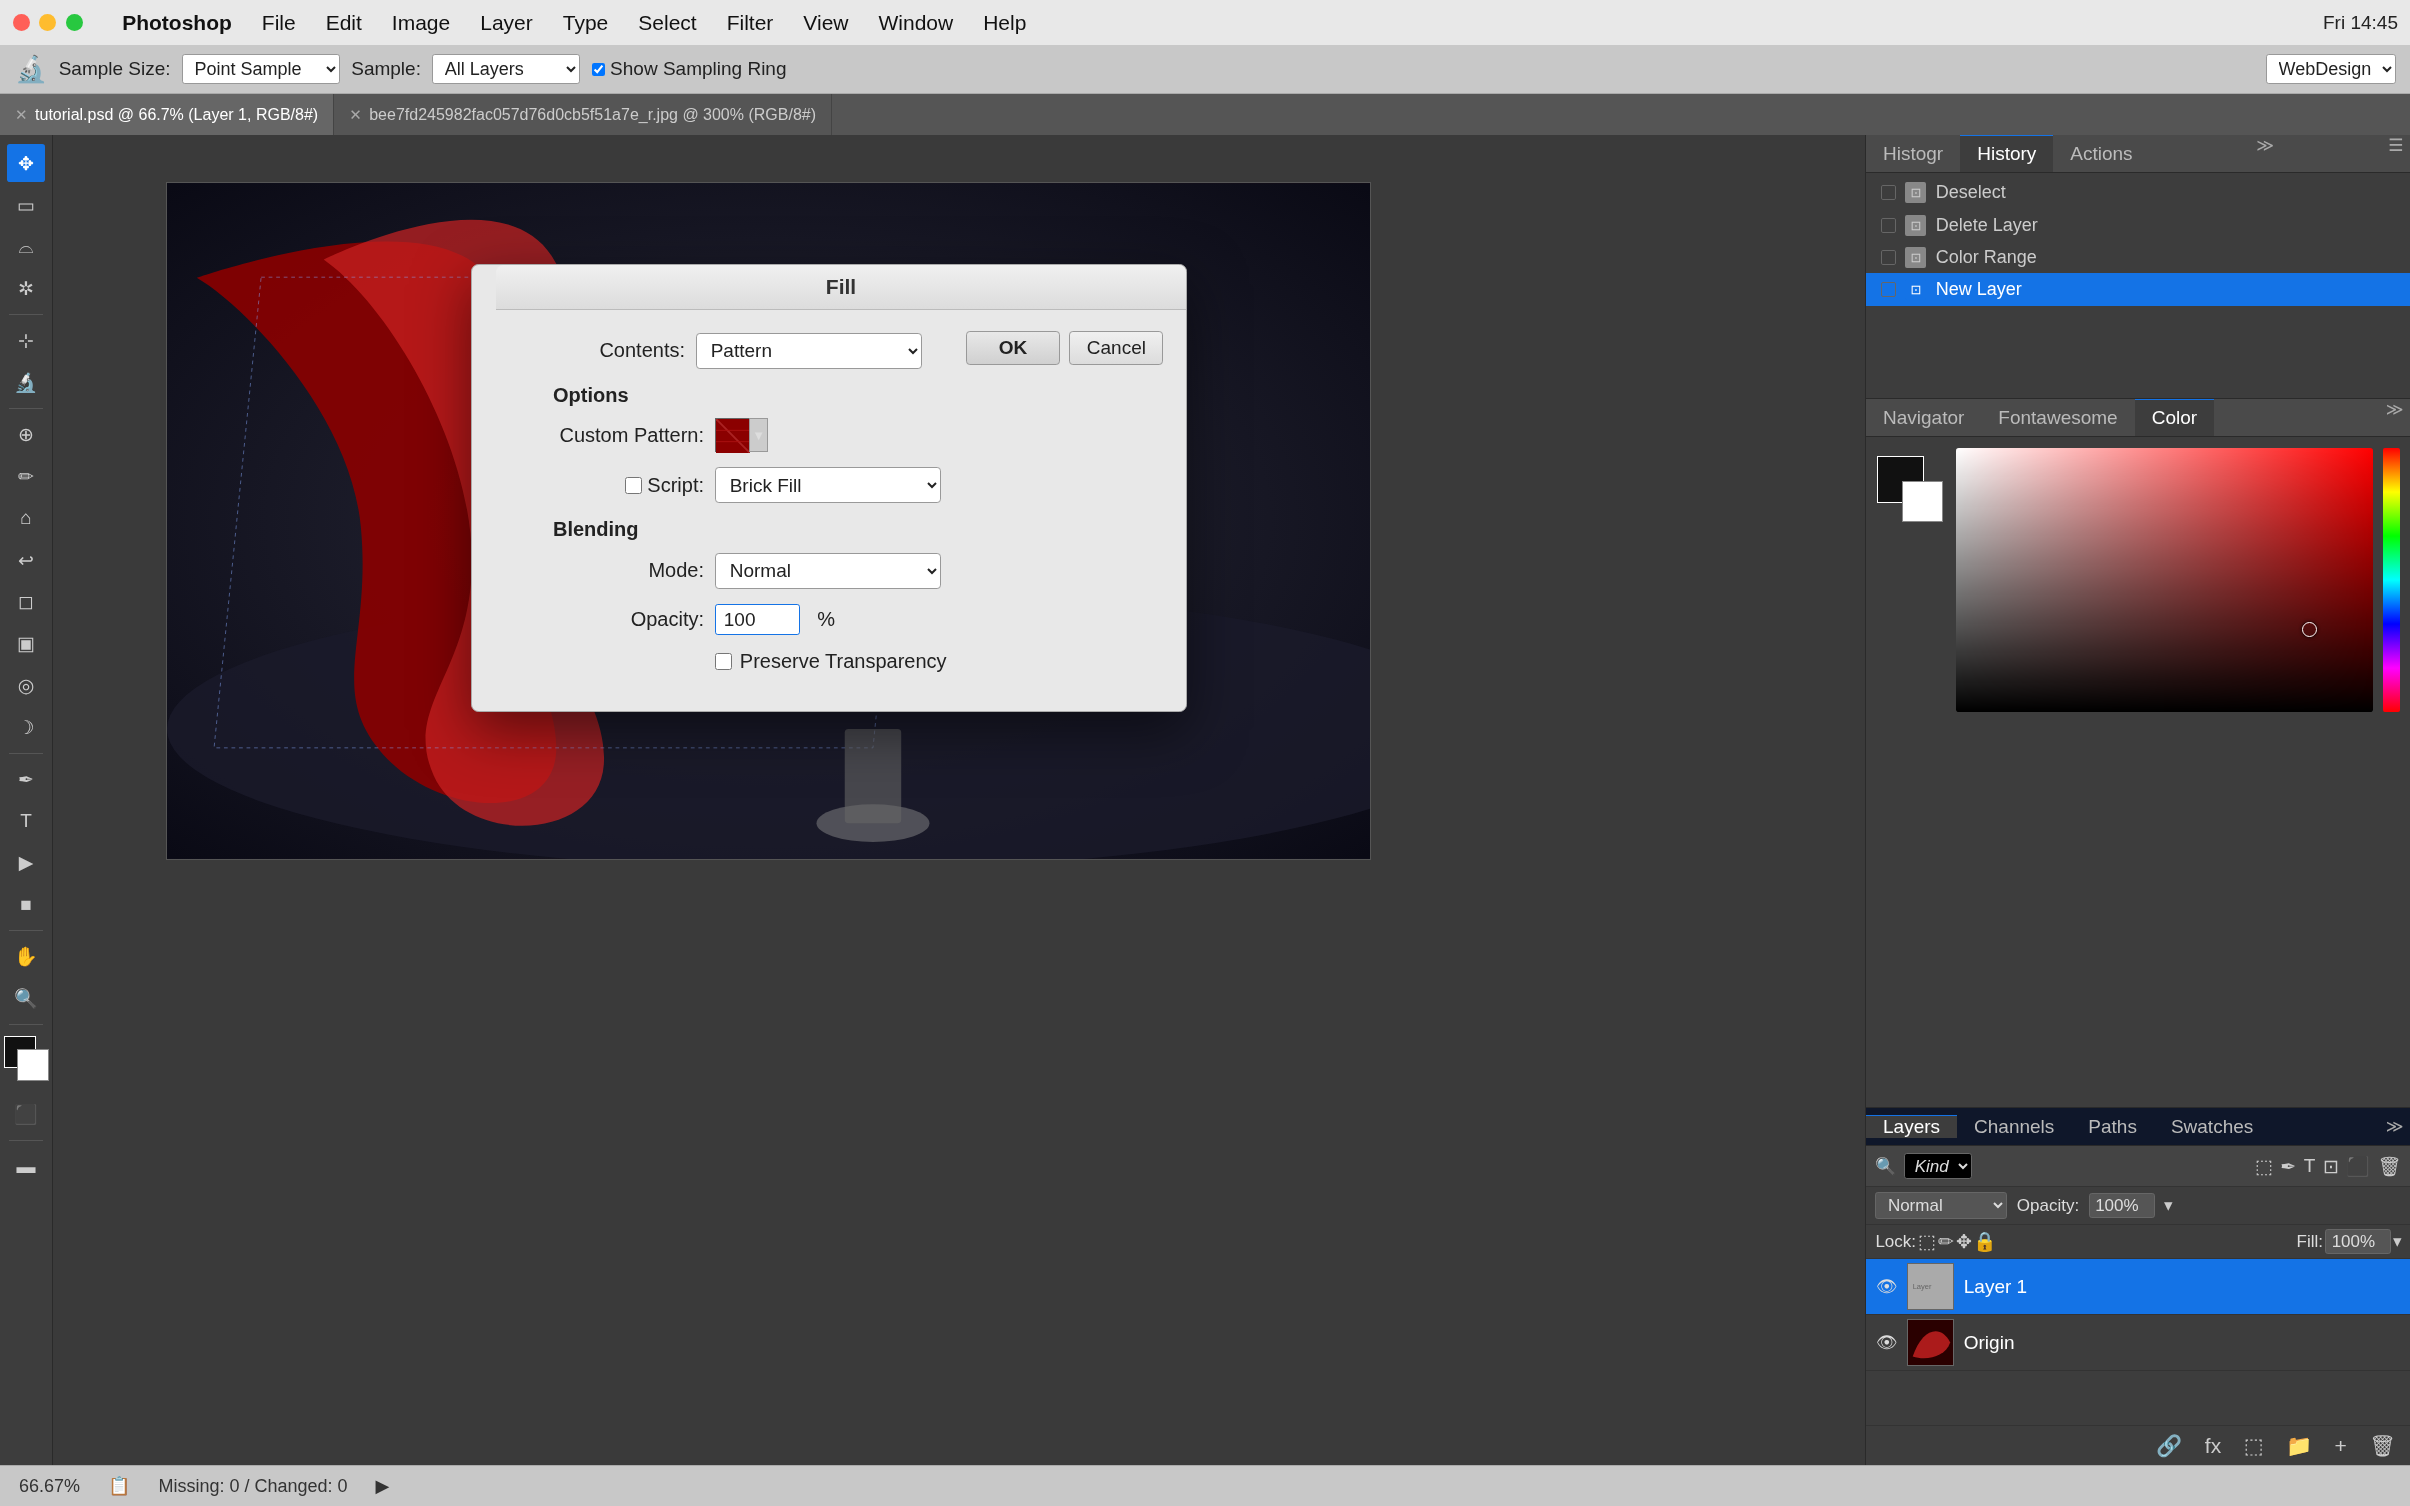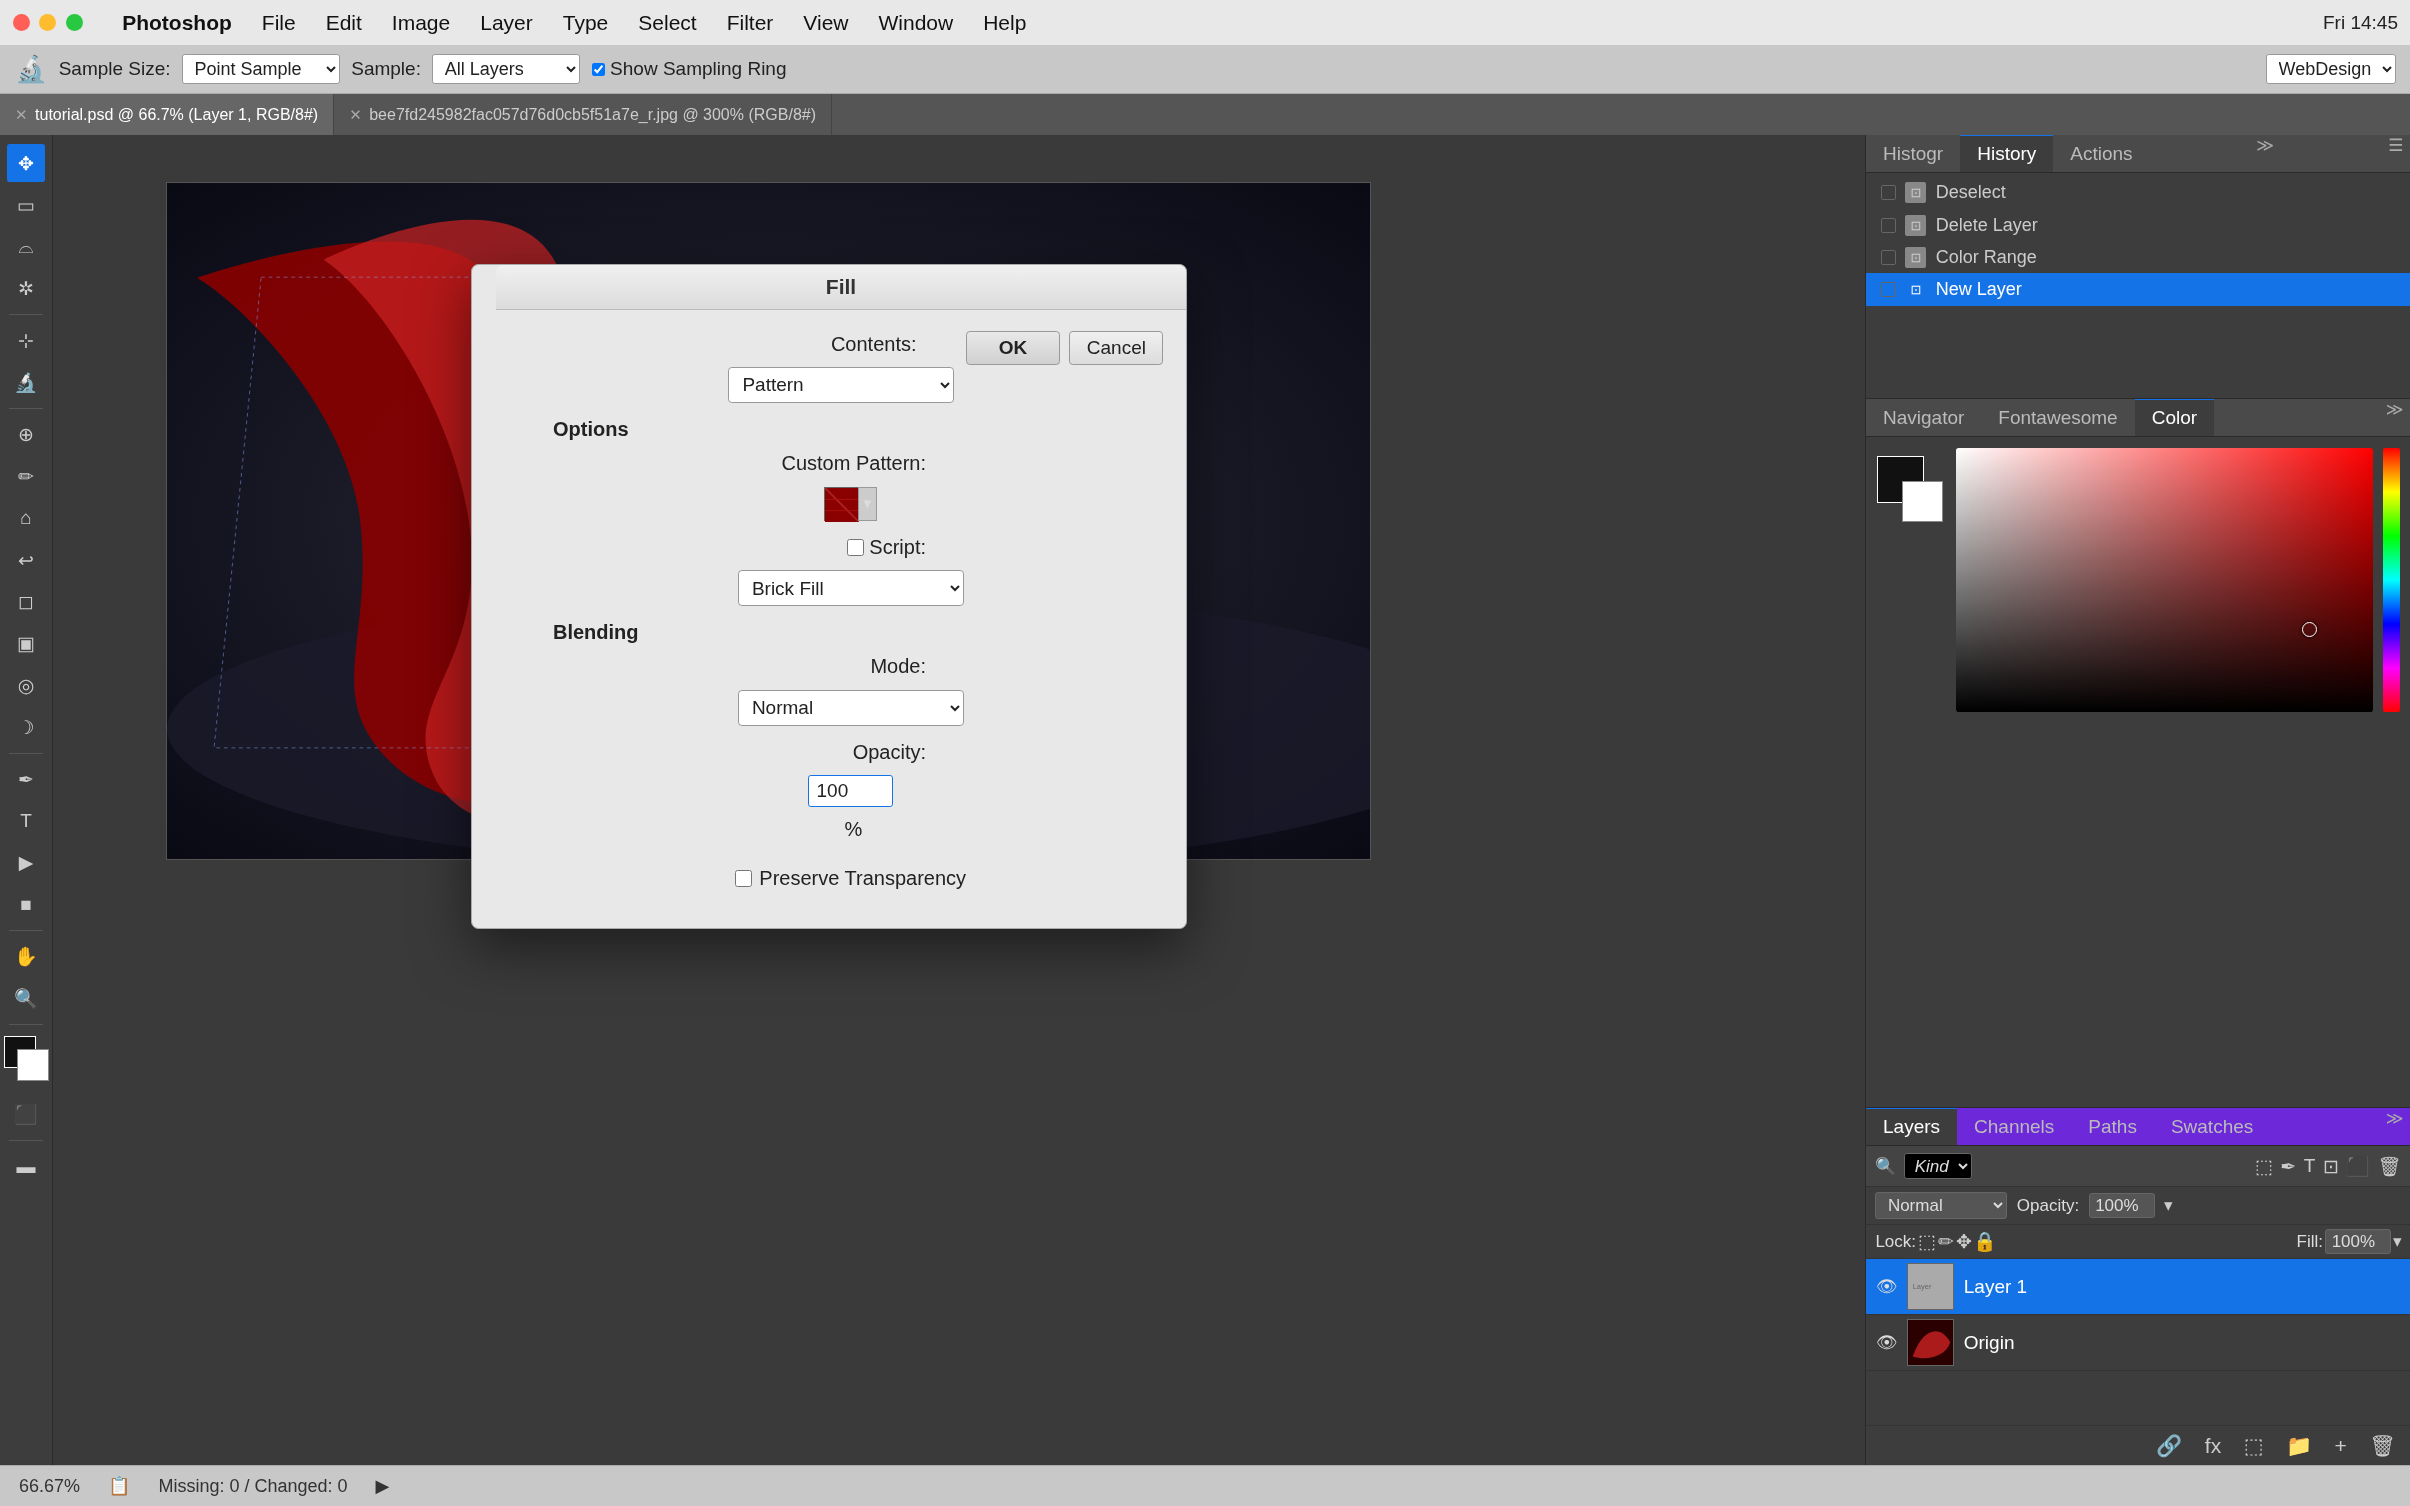--- a/index.html
+++ b/index.html
@@ -212,23 +212,24 @@
     }
     .history-checkbox {
       width: 15px;
       height: 15px;
       border: 0.9px solid #666;
       border-radius: 1.9px;
       flex-shrink: 0;
     }
     .layers-tabs {
       display: flex;
-      background: #6d28d9;
+      background: #0f172a;
       border-bottom: 0.9px solid #2a2a2a;
       height: 38px;
+      align-items: center;
     }
     .layers-toolbar {
       height: 41px;
       background: #444;
       display: flex;
       align-items: center;
       padding: 0 9.4px;
       gap: 7.5px;
       border-bottom: 0.9px solid #333;
     }
@@ -382,21 +383,20 @@
     .dialog-body {
       padding: 22.6px 38px;
       background: #e8e8e8;
       border-radius: 0 0 7.5px 7.5px;
     }
     .dialog-row {
       display: flex;
       align-items: center;
       margin-bottom: 15px;
       gap: 11.3px;
-      flex-direction: column;
     }
     .dialog-label {
       font-size: 20px;
       color: #222;
       min-width: 151px;
       text-align: right;
     }
     .dialog-select {
       background: #fff;
       border: 0.9px solid #999;

